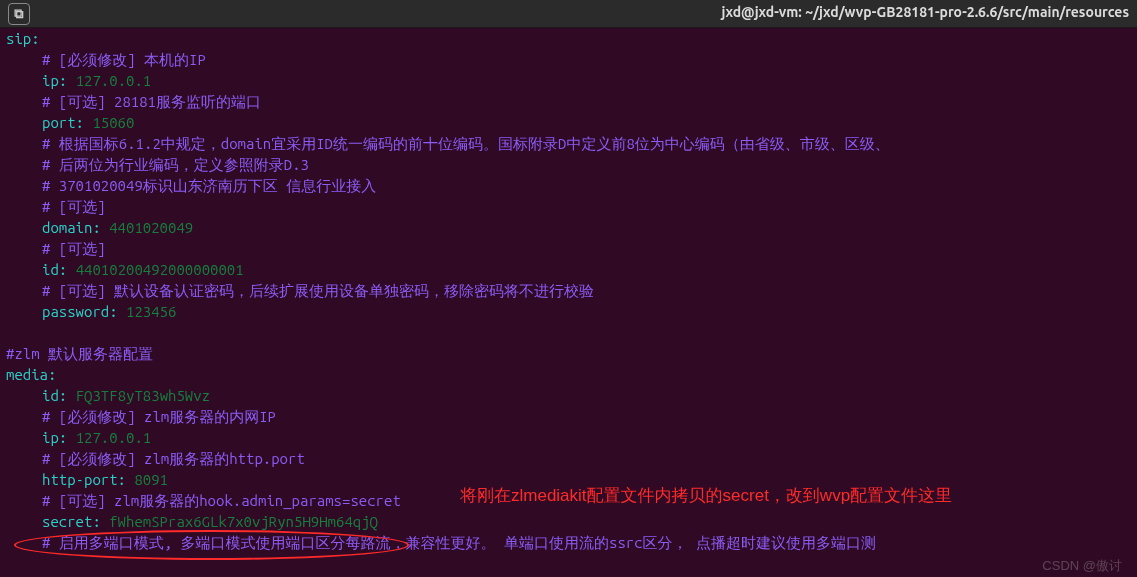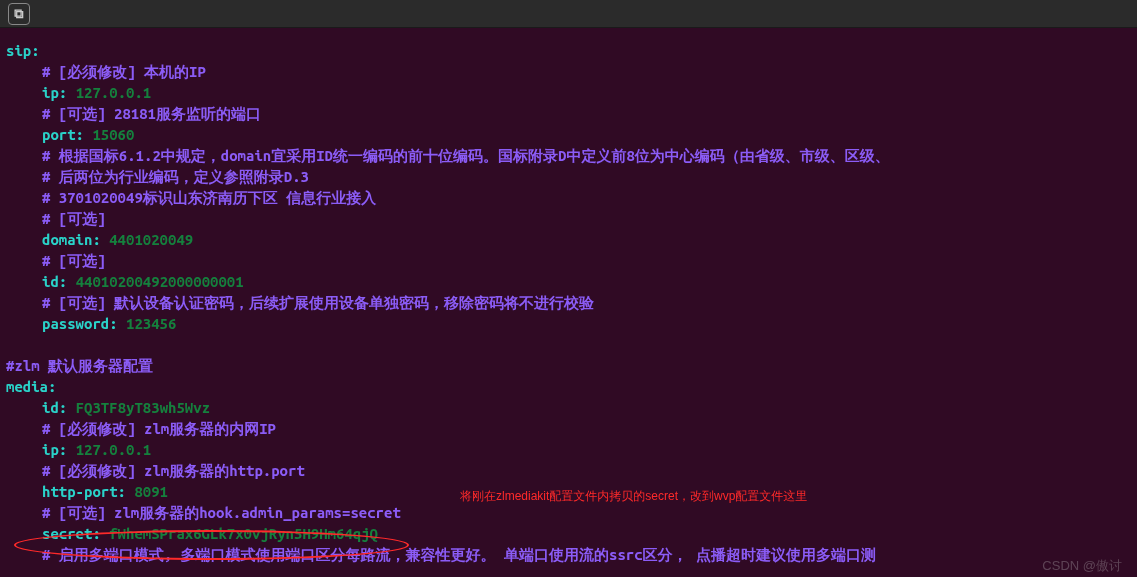--- a/index.html
+++ b/index.html
@@ -35,40 +35,40 @@
     justify-content: center;
     color: #ccc;
     font-size: 13px;
   }
   .titlebar .title {
     position: absolute;
     right: 8px;
     top: 4px;
   }
   .terminal {
-    padding: 12px 6px;
+    padding: 0 6px;
     color: #eee;
     line-height: 21px;
     white-space: pre;
-    font-weight: 700;
+    font-weight: 400;
   }
   .key { color: #2ad2c9; } 
   .comment { color: #8b5cf6; } 
   .value { color: #15803d; }
   .colon { color: #2ad2c9; }
   .line { display: block; }
   .indent1 { padding-left: 36px; }
   .indent0 { padding-left: 0; }
 
   .anno {
     position: absolute;
     color: #ff2a2a;
     font-family: "Microsoft YaHei", sans-serif;
     font-weight: normal;
-    font-size: 12px;
+    font-size: 17px;
     line-height: 24px;
     left: 460px;
     top: 484px;
     width: 640px;
   }
   .circle-mark {
     position: absolute;
     border: 2px solid #ff2a2a;
     border-radius: 50% / 50%;
     width: 395px;
@@ -87,19 +87,20 @@
     font-family: sans-serif;
   }
 </style>
 </head>
 <body>
 
 <div class="titlebar">
   <div class="icon-plus">
     <span>⧉</span>
   </div>
+  <div class="title">jxd@jxd-vm: ~/jxd/wvp-GB28181-pro-2.6.6/src/main/resources</div>
 </div>
 
 <div class="terminal" id="term"><div class="line indent0"><span class="key">sip</span><span class="colon">:</span></div><div class="line indent1"><span class="comment"># [必须修改] 本机的IP</span></div><div class="line indent1"><span class="key">ip</span><span class="colon">: </span><span class="value">127.0.0.1</span></div><div class="line indent1"><span class="comment"># [可选] 28181服务监听的端口</span></div><div class="line indent1"><span class="key">port</span><span class="colon">: </span><span class="value">15060</span></div><div class="line indent1"><span class="comment"># 根据国标6.1.2中规定，domain宜采用ID统一编码的前十位编码。国标附录D中定义前8位为中心编码（由省级、市级、区级、</span></div><div class="line indent1"><span class="comment"># 后两位为行业编码，定义参照附录D.3</span></div><div class="line indent1"><span class="comment"># 3701020049标识山东济南历下区 信息行业接入</span></div><div class="line indent1"><span class="comment"># [可选]</span></div><div class="line indent1"><span class="key">domain</span><span class="colon">: </span><span class="value">4401020049</span></div><div class="line indent1"><span class="comment"># [可选]</span></div><div class="line indent1"><span class="key">id</span><span class="colon">: </span><span class="value">44010200492000000001</span></div><div class="line indent1"><span class="comment"># [可选] 默认设备认证密码，后续扩展使用设备单独密码，移除密码将不进行校验</span></div><div class="line indent1"><span class="key">password</span><span class="colon">: </span><span class="value">123456</span></div><div class="line indent0">&nbsp;</div><div class="line indent0"><span class="comment">#zlm 默认服务器配置</span></div><div class="line indent0"><span class="key">media</span><span class="colon">:</span></div><div class="line indent1"><span class="key">id</span><span class="colon">: </span><span class="value">FQ3TF8yT83wh5Wvz</span></div><div class="line indent1"><span class="comment"># [必须修改] zlm服务器的内网IP</span></div><div class="line indent1"><span class="key">ip</span><span class="colon">: </span><span class="value">127.0.0.1</span></div><div class="line indent1"><span class="comment"># [必须修改] zlm服务器的http.port</span></div><div class="line indent1"><span class="key">http-port</span><span class="colon">: </span><span class="value">8091</span></div><div class="line indent1"><span class="comment"># [可选] zlm服务器的hook.admin_params=secret</span></div><div class="line indent1"><span class="key">secret</span><span class="colon">: </span><span class="value">fWhemSPrax6GLk7x0vjRyn5H9Hm64qjQ</span></div><div class="line indent1"><span class="comment"># 启用多端口模式, 多端口模式使用端口区分每路流，兼容性更好。 单端口使用流的ssrc区分， 点播超时建议使用多端口测</span></div></div>
 
 <div class="anno">将刚在zlmediakit配置文件内拷贝的secret，改到wvp配置文件这里</div>
 <div class="circle-mark"></div>
 <div class="watermark">CSDN @傲讨</div>
 
 </body></html>

